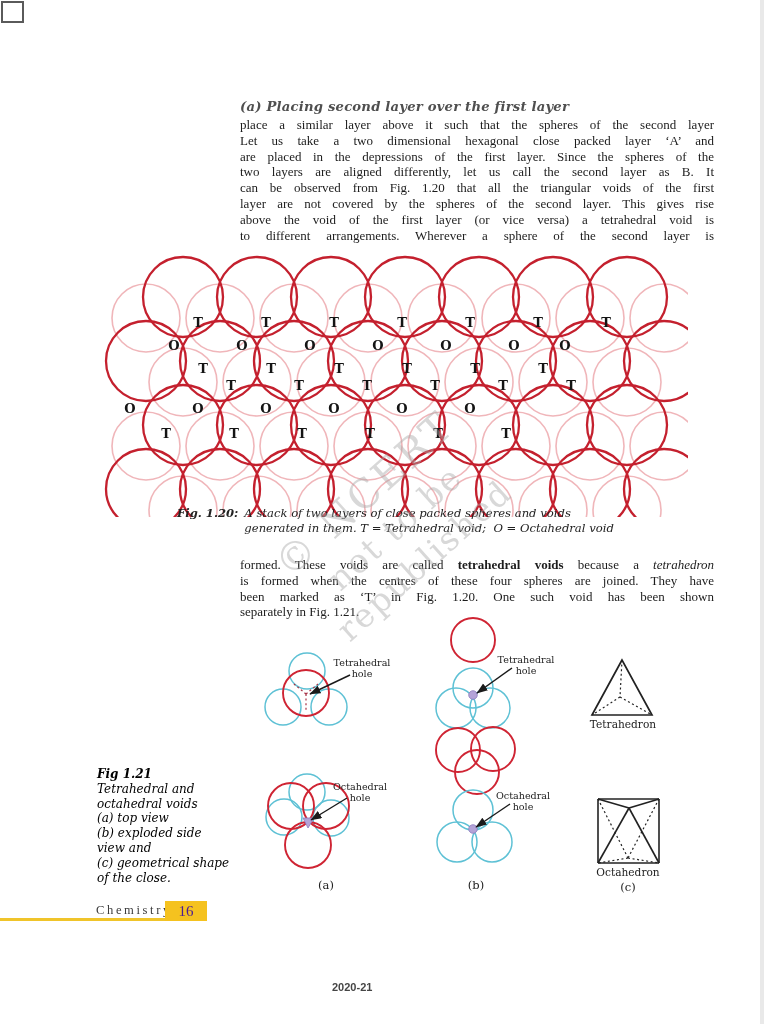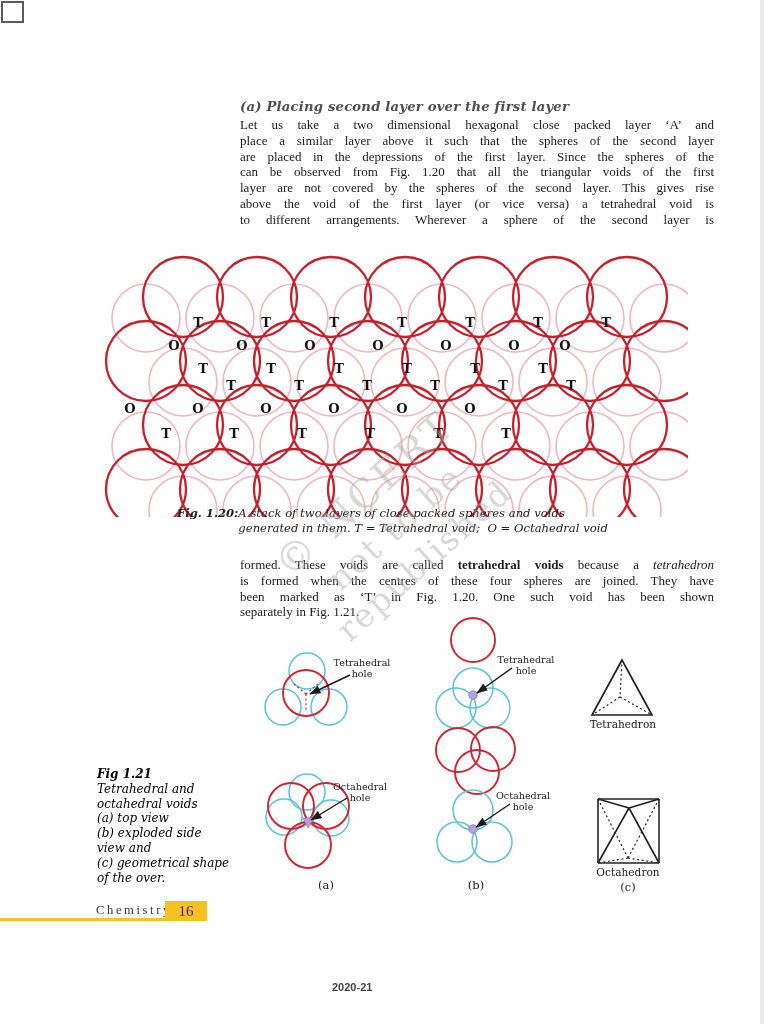--- a/index.html
+++ b/index.html
@@ -12,21 +12,21 @@
   .textblock{position:absolute;width:474px;}
   #para1{left:240px;top:117px;}
   #para2{left:240px;top:557px;}
   .body-line{font-size:13px;line-height:15.8px;color:#1c1c1c;
              text-align:justify;text-align-last:justify;}
   .body-line.last{text-align-last:left;}
   .seg-b{font-weight:bold;}
   .seg-i{font-style:italic;}
   #fig120{position:absolute;left:88px;top:255px;}
   #fig120 text.vl{font-family:"DejaVu Serif",serif;font-weight:bold;font-size:13px;fill:#141414;text-anchor:middle;}
-  .caption{position:absolute;left:177px;top:506px;display:flex;
+  .caption{position:absolute;left:177px;top:506px;display:flex;gap:6px;
            font-family:"DejaVu Serif",serif;font-style:italic;font-size:11.6px;color:#222;}
   .caption .cap-label{font-weight:bold;white-space:nowrap;}
   .caption .cap-line{line-height:14.8px;}
   #fig121{position:absolute;left:240px;top:600px;}
   #fig121 text{font-family:"DejaVu Serif",serif;fill:#222;text-anchor:middle;}
   #fig121 text.ann{font-size:9.6px;}
   #fig121 text.shape{font-size:10.6px;}
   #fig121 text.cap{font-size:11.5px;}
   .side-label{position:absolute;left:97px;top:767px;width:150px;
               font-family:"DejaVu Serif",serif;font-style:italic;font-size:12px;
@@ -48,23 +48,24 @@
 </head>
 <body>
 
 <div class="page">
 
   <div class="corner-mark"></div>
 
   <div class="heading">(a) Placing second layer over the first layer</div>
 
   <div id="para1" class="textblock">
+      <div class="body-line">place a similar layer above it such that the spheres of the second layer</div>
       <div class="body-line">Let us take a two dimensional hexagonal close packed layer ‘A’ and</div>
-      <div class="body-line">place a similar layer above it such that the spheres of the second layer</div>
       <div class="body-line">are placed in the depressions of the first layer. Since the spheres of the</div>
+      <div class="body-line">two layers are aligned differently, let us call the second layer as B. It</div>
       <div class="body-line">can be observed from Fig. 1.20 that all the triangular voids of the first</div>
       <div class="body-line">layer are not covered by the spheres of the second layer. This gives rise</div>
       <div class="body-line">above the void of the first layer (or vice versa) a tetrahedral void is</div>
       <div class="body-line">to different arrangements. Wherever a sphere of the second layer is</div>
     </div>
 
   <svg id="fig120" width="600" height="262" viewBox="0 0 600 262">
       <circle cx="58" cy="63" r="34" fill="none" stroke="#f0b6ba" stroke-width="1.6"></circle>
       <circle cx="132" cy="63" r="34" fill="none" stroke="#f0b6ba" stroke-width="1.6"></circle>
       <circle cx="206" cy="63" r="34" fill="none" stroke="#f0b6ba" stroke-width="1.6"></circle>
@@ -181,21 +182,21 @@
     </div>
 
   <div class="side-label" id="sidelabel">
       <div class="fl">Fig 1.21</div>
       <div>Tetrahedral and</div>
       <div>octahedral voids</div>
       <div>(a) top view</div>
       <div>(b) exploded  side</div>
       <div>view and</div>
       <div>(c) geometrical shape</div>
-      <div>of the over.</div>
+      <div>of the close.</div>
     </div>
 
   <svg id="fig121" width="470" height="300" viewBox="0 0 470 300">
       <defs>
         <marker id="ah" markerWidth="9" markerHeight="7" refX="7.5" refY="3" orient="auto">
           <path d="M0,0L8,3L0,6Z" fill="#1a1a1a"></path>
         </marker>
       </defs>
       <circle cx="67" cy="71" r="18" fill="none" stroke="#5ec1d5" stroke-width="1.5"></circle>
       <circle cx="43" cy="107" r="18" fill="none" stroke="#5ec1d5" stroke-width="1.5"></circle>

